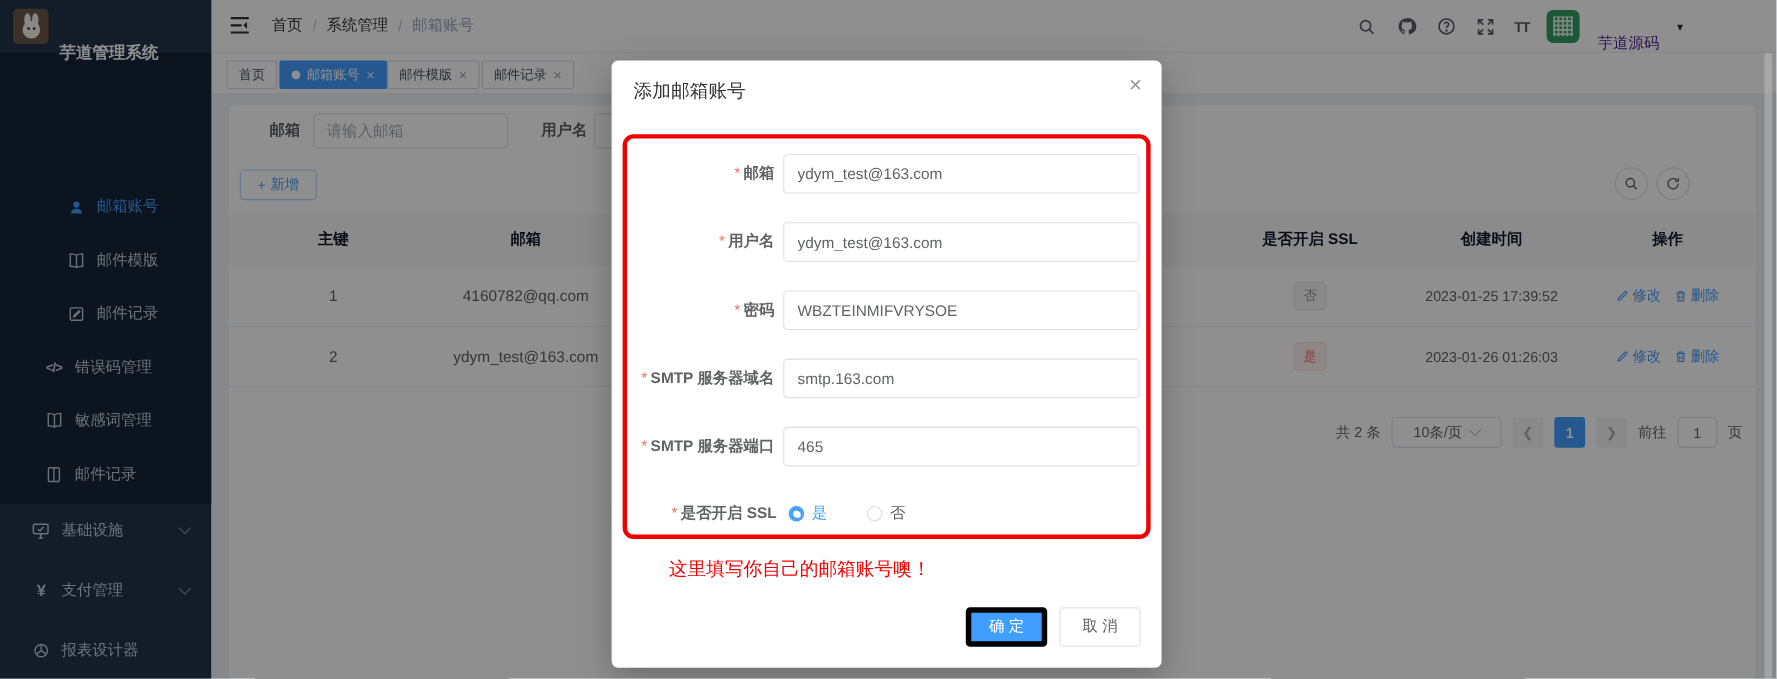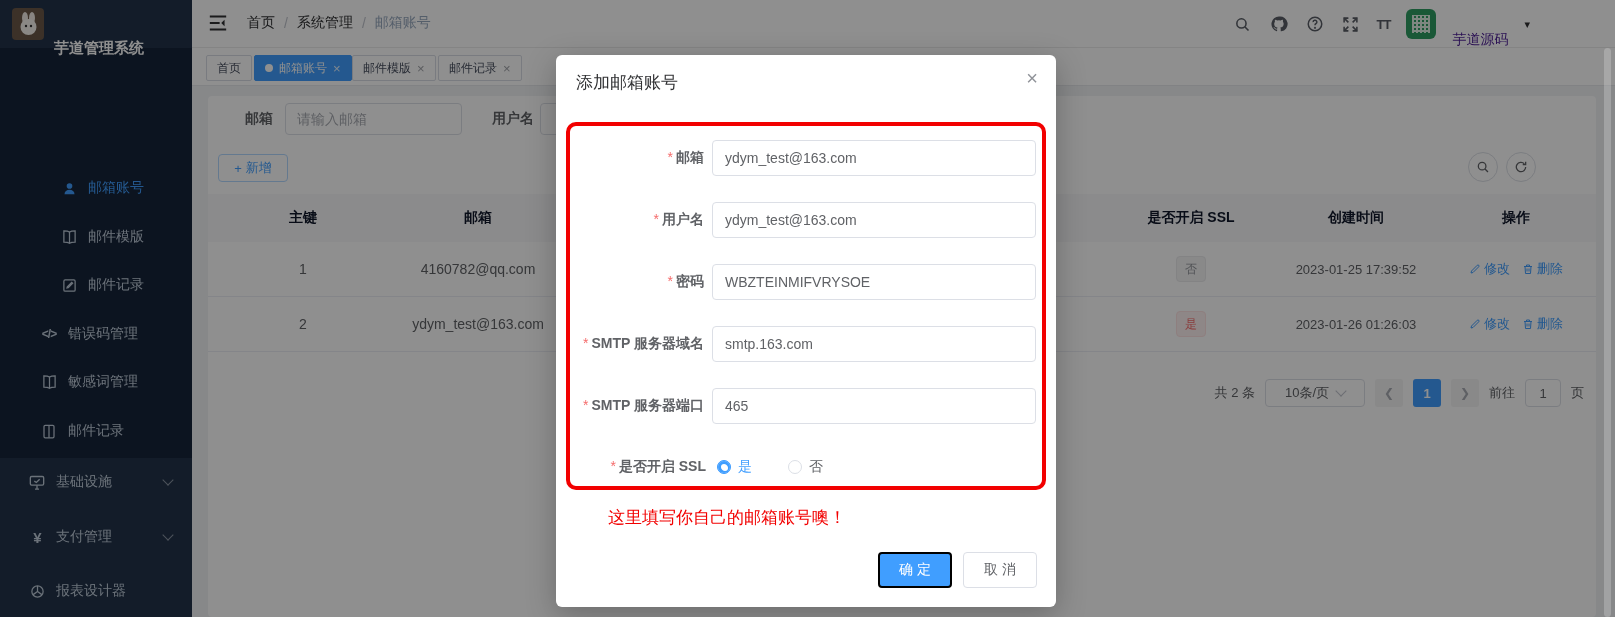--- a/index.html
+++ b/index.html
@@ -98,21 +98,21 @@
   .radio-row { position:absolute; left:0; top:398px; width:500px; height:28px; display:flex; align-items:center; }
   .radio-label { position:absolute; left:0; width:150px; text-align:right; color:#606266; font-weight:bold; }
   .rad { width:14px; height:14px; border-radius:50%; display:inline-block; }
   .rad.on { background:#409eff; border:1px solid #409eff; box-shadow:inset 0 0 0 3px #409eff, inset 0 0 0 8px #fff; position:relative; }
   .rad.on::after { content:""; position:absolute; left:4px; top:4px; width:6px; height:6px; background:#fff; border-radius:50%; }
   .rad.off { background:#fff; border:1px solid #dcdfe6; }
   .rlab-on { color:#409eff; margin:0 0 0 7px; }
   .rlab-off { color:#606266; margin:0 0 0 7px; }
   .m-note { position:absolute; left:52px; top:451px; font-size:17px; color:#f20000; font-weight:500; }
   .m-btn { position:absolute; top:497px; width:74px; height:36px; border-radius:4px; font-size:14px; display:flex; align-items:center; justify-content:center; cursor:pointer; font-family:inherit; }
-  .m-ok { left:322px; background:#409eff; color:#fff; border:2px solid #000000; }
+  .m-ok { left:322px; background:#409eff; color:#fff; border:5px solid #000000; }
   .m-cancel { left:407px; background:#fff; color:#606266; border:1px solid #dcdfe6; }
 
   svg { display:block; }
 </style>
 </head>
 <body>
 
 <div class="stage">
 
   <div class="sidebar">

